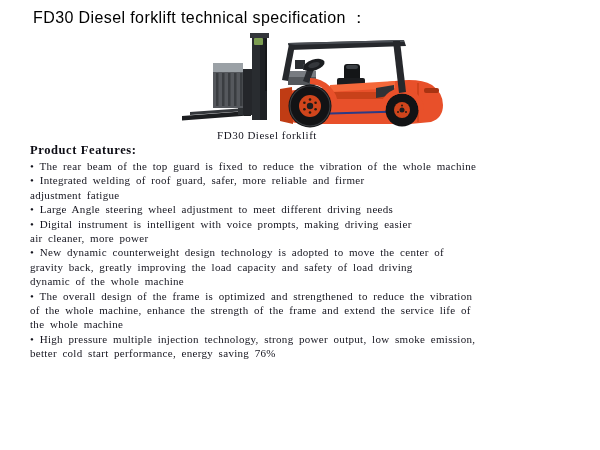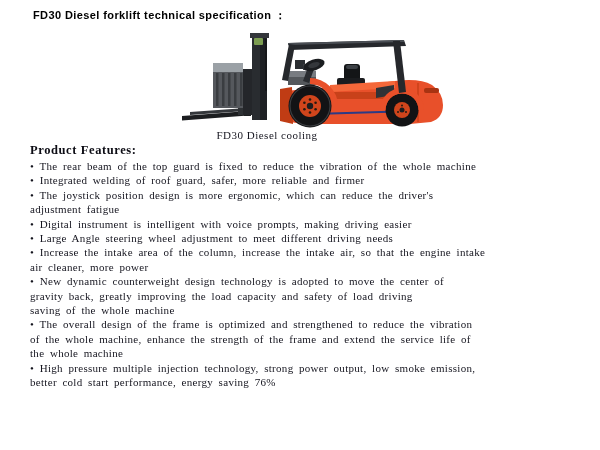--- a/index.html
+++ b/index.html
@@ -1,19 +1,19 @@
 <!DOCTYPE html>
 <html><head>
 <meta charset="utf-8">
 <style>
   html,body{margin:0;padding:0;background:#ffffff;}
   #page{position:relative;width:600px;height:450px;background:#ffffff;overflow:hidden;
         font-family:"Liberation Serif", serif;color:#111111;}
   #doc-title{position:absolute;left:33px;top:8px;
-        font-family:"Liberation Sans", sans-serif;font-weight:700;font-size:11px;
+        font-family:"Liberation Sans", sans-serif;font-weight:400;font-size:16px;
         letter-spacing:0.4px;color:#000000;white-space:nowrap;}
   #forklift{position:absolute;left:180px;top:31px;width:264px;height:98px;}
   #caption{position:absolute;left:117px;top:129px;width:300px;text-align:center;
         font-size:11px;letter-spacing:0.5px;color:#15151f;}
   #features-heading{position:absolute;left:30px;top:143px;
         font-weight:700;font-size:12.5px;letter-spacing:0.6px;color:#0c0c14;text-align:right;}
   #features-list{position:absolute;left:30px;top:159px;width:540px;
         font-size:11px;line-height:14.4px;letter-spacing:0.3px;word-spacing:2.5px;
         color:#15151f;}
   .feature-line{white-space:nowrap;overflow:visible;}
@@ -111,36 +111,34 @@
     </g>
 
     <g>
       <polygon points="108,12 224,9 226,15 110,19" fill="#26282c"></polygon>
       <polygon points="108,12 224,9 224,11 108,14" fill="#4a4e54"></polygon>
       <polygon points="109,13 115,14 108,50 102,49" fill="#26282c"></polygon>
       <polygon points="213,10 220,10 226,61 219,62" fill="#26282c"></polygon>
     </g>
   </svg>
 
-  <div id="caption">FD30 Diesel cooling</div>
+  <div id="caption">FD30 Diesel forklift</div>
 
   <div id="features-heading">Product Features:</div>
 
   <div id="features-list">
       <div class="feature-line">• The rear beam of the top guard is fixed to reduce the vibration of the whole machine</div>
       <div class="feature-line">• Integrated welding of roof guard, safer, more reliable and firmer</div>
-      <div class="feature-line">• The joystick position design is more ergonomic, which can reduce the driver's</div>
       <div class="feature-line">adjustment fatigue</div>
+      <div class="feature-line">• Large Angle steering wheel adjustment to meet different driving needs</div>
       <div class="feature-line">• Digital instrument is intelligent with voice prompts, making driving easier</div>
-      <div class="feature-line">• Large Angle steering wheel adjustment to meet different driving needs</div>
-      <div class="feature-line">• Increase the intake area of the column, increase the intake air, so that the engine intake</div>
       <div class="feature-line">air cleaner, more power</div>
       <div class="feature-line">• New dynamic counterweight design technology is adopted to move the center of</div>
       <div class="feature-line">gravity back, greatly improving the load capacity and safety of load driving</div>
-      <div class="feature-line">saving of the whole machine</div>
+      <div class="feature-line">dynamic of the whole machine</div>
       <div class="feature-line">• The overall design of the frame is optimized and strengthened to reduce the vibration</div>
       <div class="feature-line">of the whole machine, enhance the strength of the frame and extend the service life of</div>
       <div class="feature-line">the whole machine</div>
       <div class="feature-line">• High pressure multiple injection technology, strong power output, low smoke emission,</div>
       <div class="feature-line">better cold start performance, energy saving 76%</div>
     </div>
 
 </div>
 
 </body></html>

